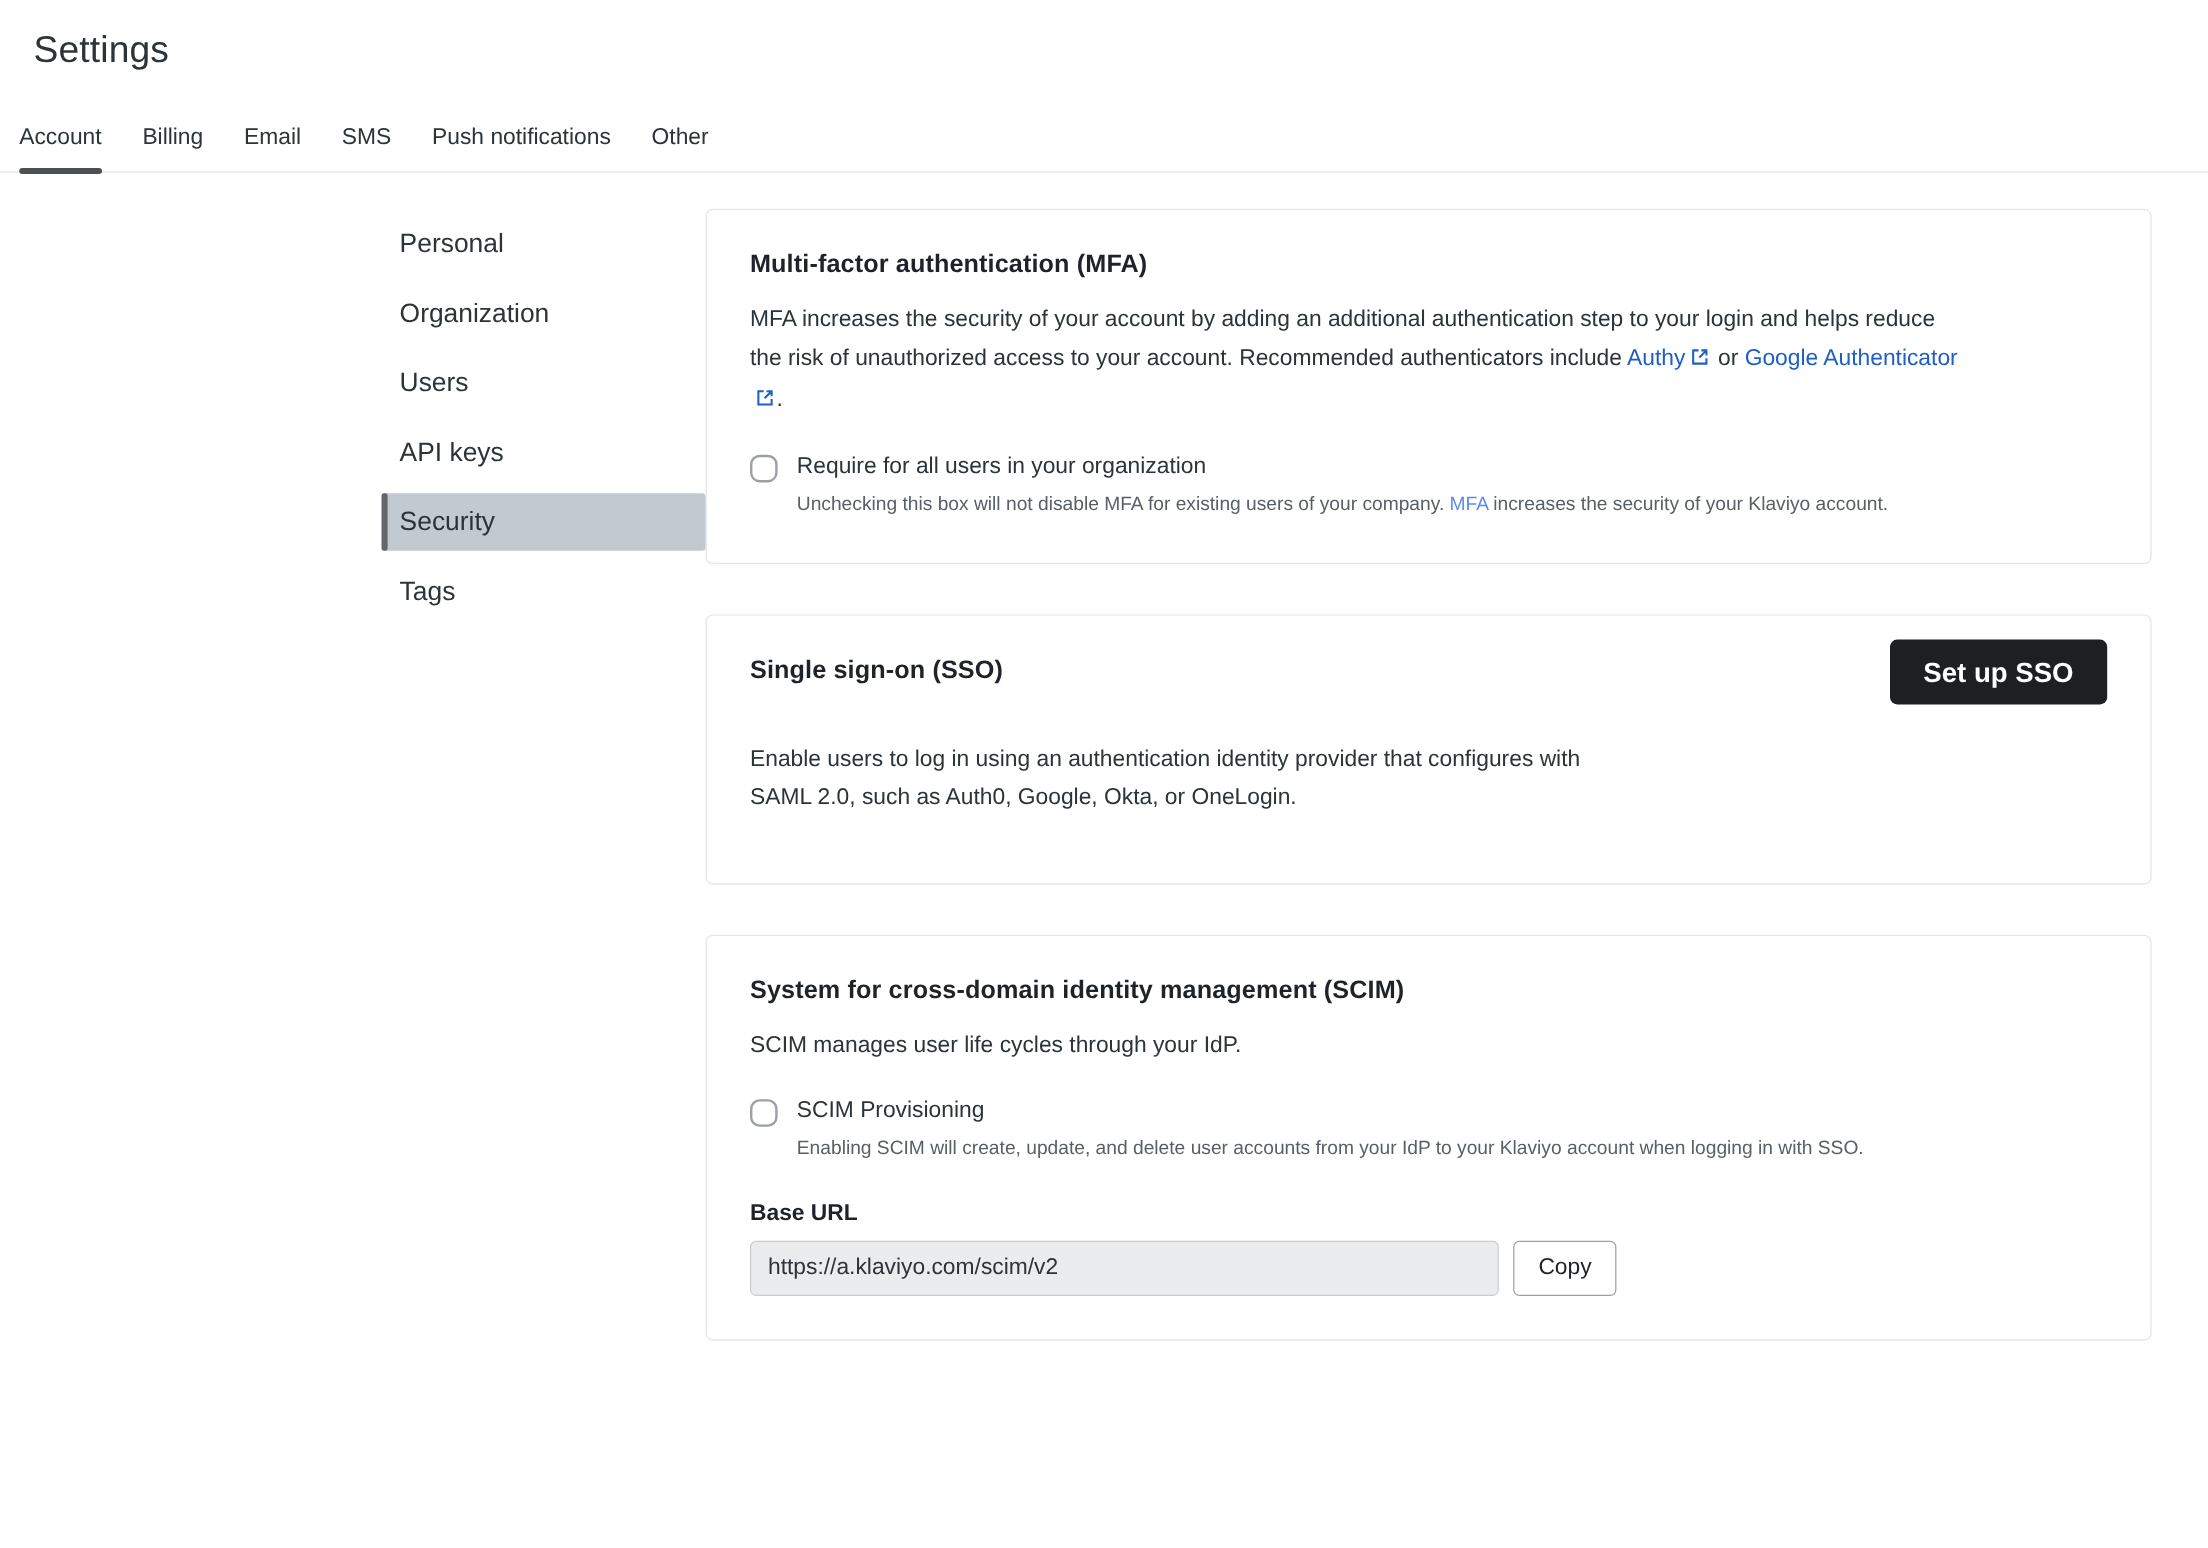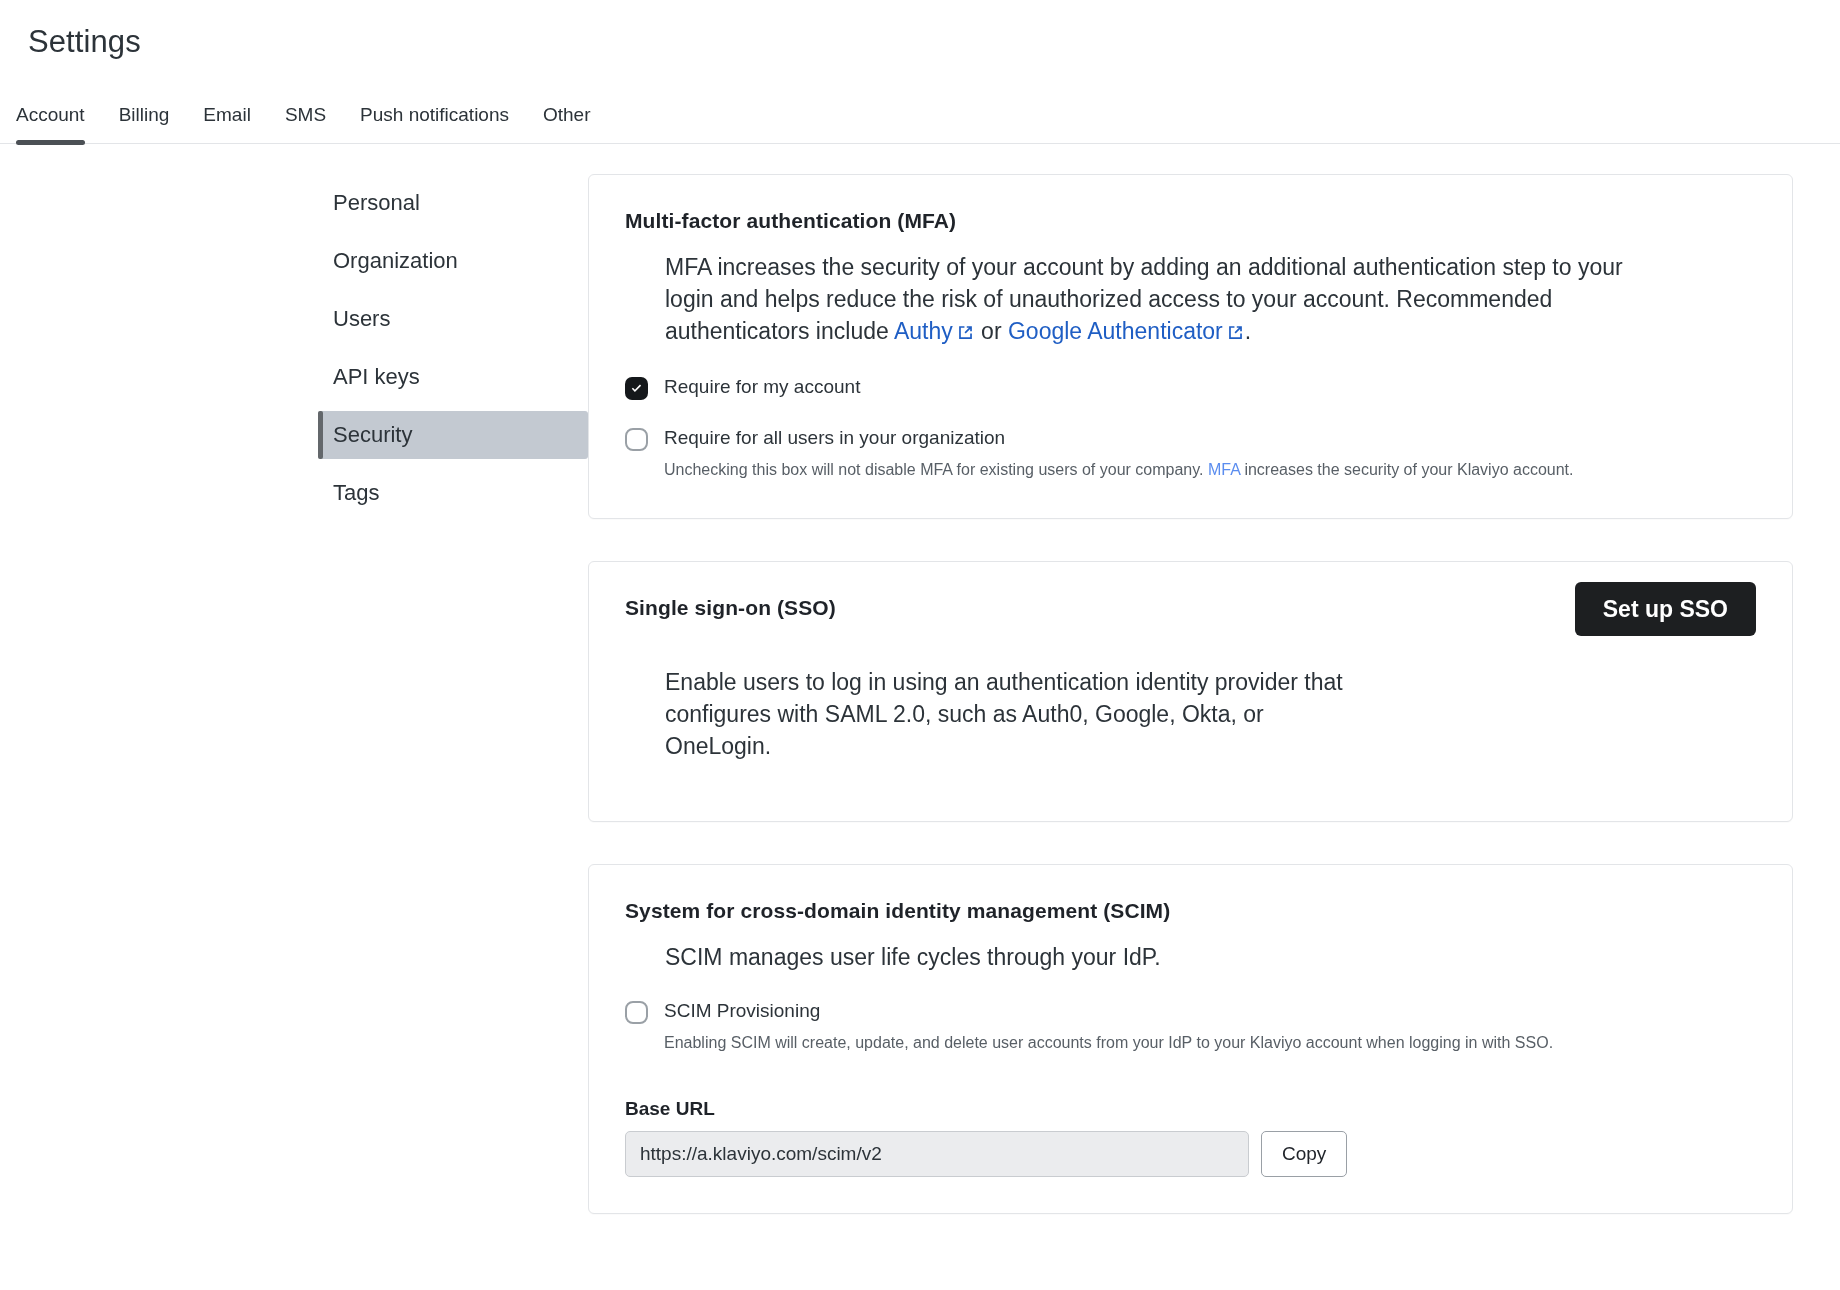--- a/index.html
+++ b/index.html
@@ -117,26 +117,25 @@
     box-shadow: 0 1px 1px rgba(0,0,0,.02);
   }
   .card-title {
     font-size: 21px;
     font-weight: 700;
     color: #1f2329;
     line-height: 28px;
     letter-spacing: .1px;
   }
   .card-body-text {
-    font-size: 23px;
+    font-size: 19px;
     line-height: 32px;
     color: #2c3339;
     margin-top: 16px;
     max-width: 1010px;
-    margin-left: 40px;
   }
   .link {
     color: #1f5ec4;
     text-decoration: none;
     cursor: pointer;
   }
   .link-soft {
     color: #5b8def;
     text-decoration: none;
     cursor: pointer;
@@ -208,21 +207,21 @@
     line-height: 22px;
     margin-top: -12px;
   }
   .sso-desc { margin-top: 30px; max-width: 700px; }
 
   
   .field-label {
     font-size: 19px;
     font-weight: 700;
     color: #1f2329;
-    margin-top: 42px;
+    margin-top: 30px;
     margin-bottom: 10px;
     line-height: 24px;
   }
   .field-row {
     display: flex;
     align-items: center;
     gap: 12px;
   }
   .text-input {
     width: 624px;
@@ -313,30 +312,20 @@
       <div class="card-title">Multi-factor authentication (MFA)</div>
 
       <p class="card-body-text"><span>MFA increases the security of your account by adding an additional authentication step to your login and helps reduce the risk of unauthorized access to your account. Recommended authenticators include </span><a class="link">Authy</a><span class="ext-icon"><svg width="17" height="17" viewBox="0 0 16 16">
               <path fill="#1f5ec4" d="M2 2h5v1.6H3.6v8.8h8.8V9H14v5H2V2z"></path>
               <path fill="#1f5ec4" d="M9.2 2H14v4.8h-1.6V4.73l-4.2 4.2-1.13-1.13 4.2-4.2H9.2V2z"></path>
             </svg></span><span> or </span><a class="link">Google Authenticator</a><span class="ext-icon"><svg width="17" height="17" viewBox="0 0 16 16">
               <path fill="#1f5ec4" d="M2 2h5v1.6H3.6v8.8h8.8V9H14v5H2V2z"></path>
               <path fill="#1f5ec4" d="M9.2 2H14v4.8h-1.6V4.73l-4.2 4.2-1.13-1.13 4.2-4.2H9.2V2z"></path>
             </svg></span><span>.</span></p>
 
-      <div class="option-row">
-        <div class="cbox cbox-checked">
-          <svg width="15" height="15" viewBox="0 0 16 16">
-              <path fill="#ffffff" d="M6.3 11.6L3 8.3l1.2-1.2 2.1 2.1 5.4-5.4 1.2 1.2z"></path>
-            </svg>
-        </div>
-        <div class="option-main">
-          <div class="option-label">Require for my account</div>
-        </div>
-      </div>
 
       <div class="option-row">
         <div class="cbox cbox-unchecked"></div>
         <div class="option-main">
           <div class="option-label">Require for all users in your organization</div>
           <div class="option-help"><span>Unchecking this box will not disable MFA for existing users of your company. </span><a class="link-soft">MFA</a><span> increases the security of your Klaviyo account.</span></div>
         </div>
       </div>
     </section>
 

